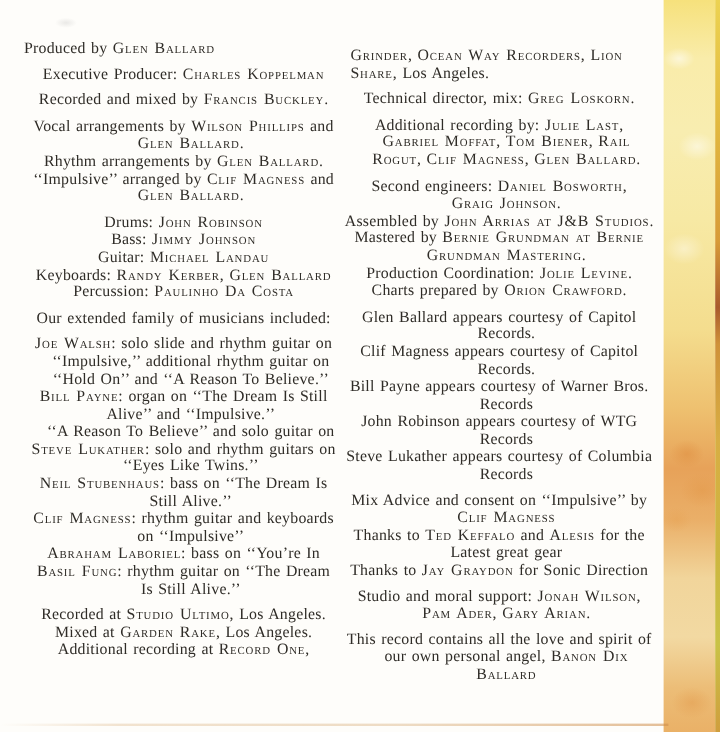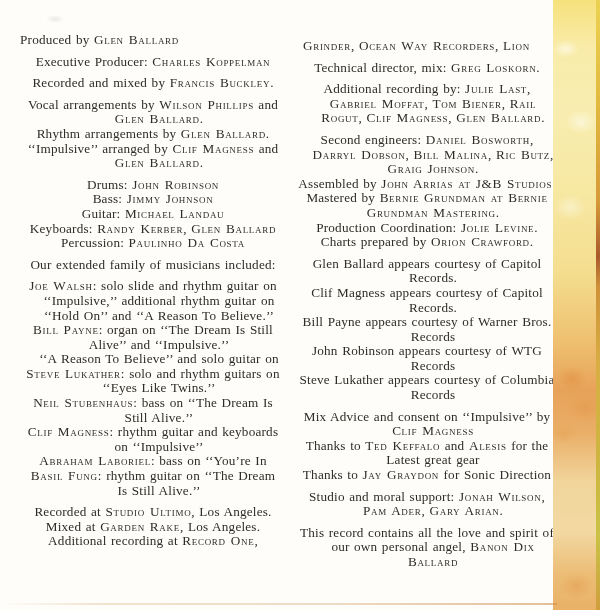--- a/index.html
+++ b/index.html
@@ -4,21 +4,21 @@
 <style>
   html,body{margin:0;padding:0;background:#e8e8e8;}
   .page{
     position:relative;width:600px;height:610px;overflow:hidden;
     background:#fefdfa;
     font-family:"Liberation Serif","DejaVu Serif",serif;
     color:#2f2c27;
   }
   .col{position:absolute;font-size:13.2px;letter-spacing:0.2px;word-spacing:1px;}
   .col-left{left:20px;top:33px;width:266px;}
-  .col-right{left:291px;top:39px;width:272px;}
+  .col-right{left:280px;top:39px;width:272px;}
   .section + .section{margin-top:7px;text-align:center;}
   .para{margin:0;}
   .line{height:14.6px;line-height:14.6px;white-space:nowrap;}
   .line.cont{padding-left:12px;}
   .sc{font-variant:small-caps;letter-spacing:0.7px;}
   .edge-strip{
     position:absolute;top:0;right:4px;width:43px;height:610px;
     background:
       radial-gradient(20px 14px at 30% 8%,  rgba(255,255,255,.55), transparent 65%),
       radial-gradient(24px 18px at 65% 20%, rgba(255,255,255,.5),  transparent 65%),
@@ -145,38 +145,38 @@
         </div>
         <div class="para">
           <div class="line">Additional recording at <span class="sc">Record One</span>,</div>
         </div>
       </div>
     </div>
   <div class="col col-right" id="col-right">
       <div class="section">
         <div class="para">
           <div class="line cont"><span class="sc">Grinder</span>, <span class="sc">Ocean Way Recorders</span>, <span class="sc">Lion</span></div>
+          <div class="line cont"><span class="sc">Share</span>, Los Angeles.</div>
         </div>
       </div>
       <div class="section">
         <div class="para">
           <div class="line">Technical director, mix: <span class="sc">Greg Loskorn</span>.</div>
         </div>
       </div>
       <div class="section">
         <div class="para">
           <div class="line">Additional recording by: <span class="sc">Julie Last</span>,</div>
           <div class="line cont"><span class="sc">Gabriel Moffat</span>, <span class="sc">Tom Biener</span>, <span class="sc">Rail</span></div>
           <div class="line cont"><span class="sc">Rogut</span>, <span class="sc">Clif Magness</span>, <span class="sc">Glen Ballard</span>.</div>
         </div>
       </div>
       <div class="section">
         <div class="para">
           <div class="line">Second engineers: <span class="sc">Daniel Bosworth</span>,</div>
-          <div class="line cont"><span class="sc">Darryl Dobson</span>, <span class="sc">Bill Malina</span>, <span class="sc">Ric Butz</span>,</div>
           <div class="line cont"><span class="sc">Graig Johnson</span>.</div>
         </div>
         <div class="para">
           <div class="line">Assembled by <span class="sc">John Arrias at J&amp;B Studios</span>.</div>
         </div>
         <div class="para">
           <div class="line">Mastered by <span class="sc">Bernie Grundman at Bernie</span></div>
           <div class="line cont"><span class="sc">Grundman Mastering</span>.</div>
         </div>
         <div class="para">

